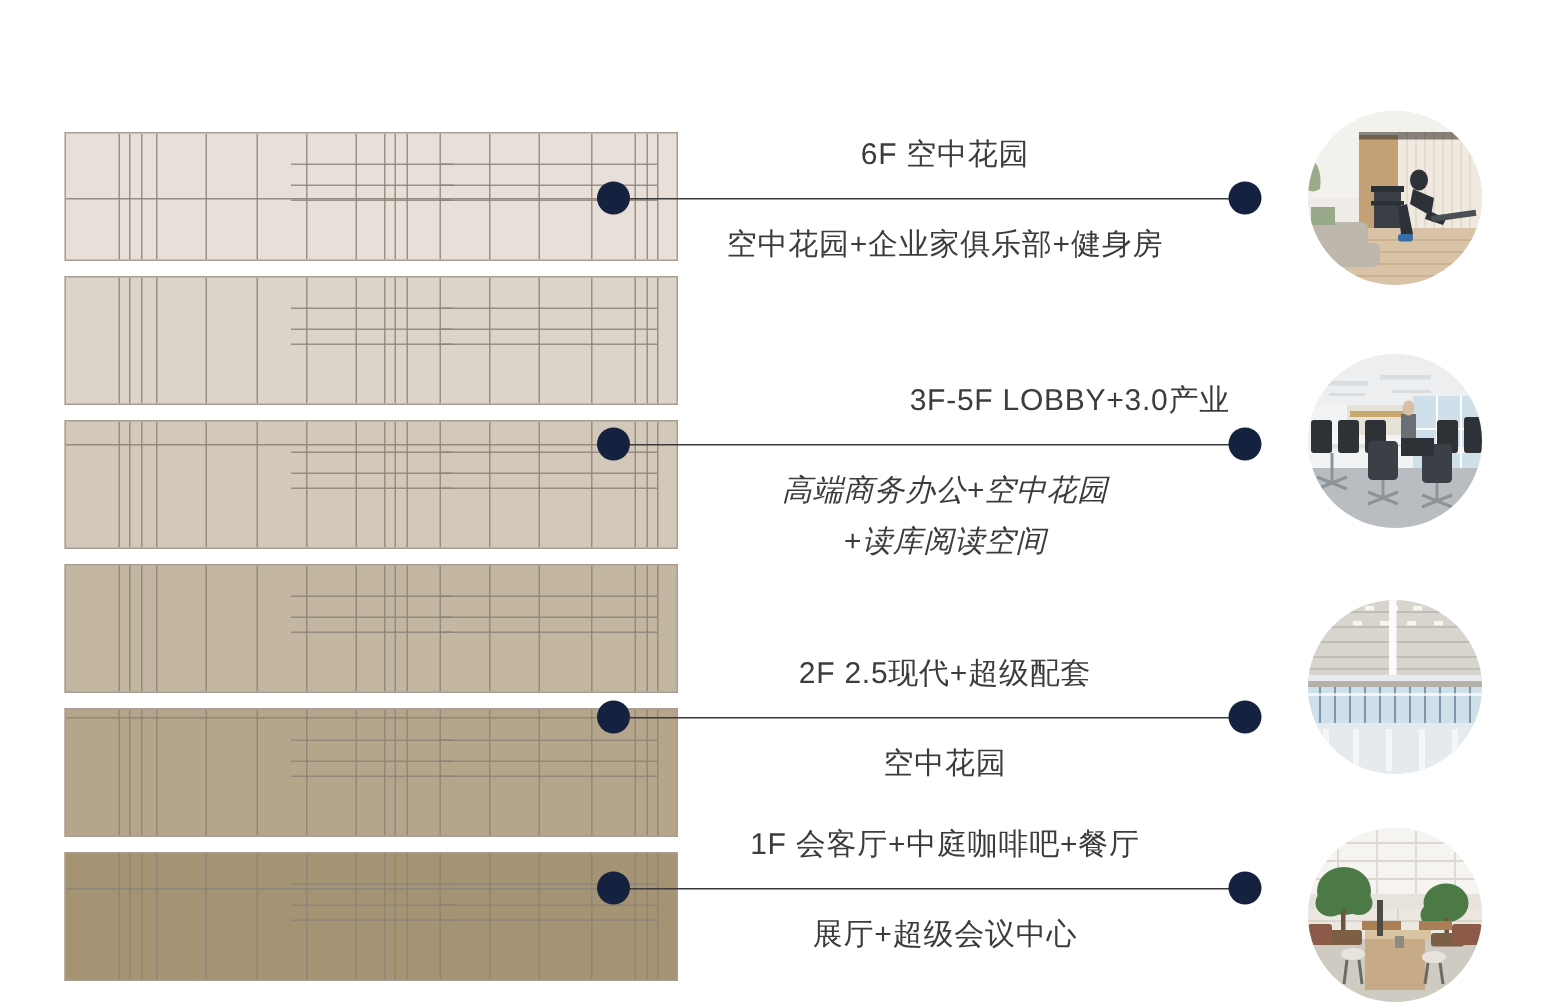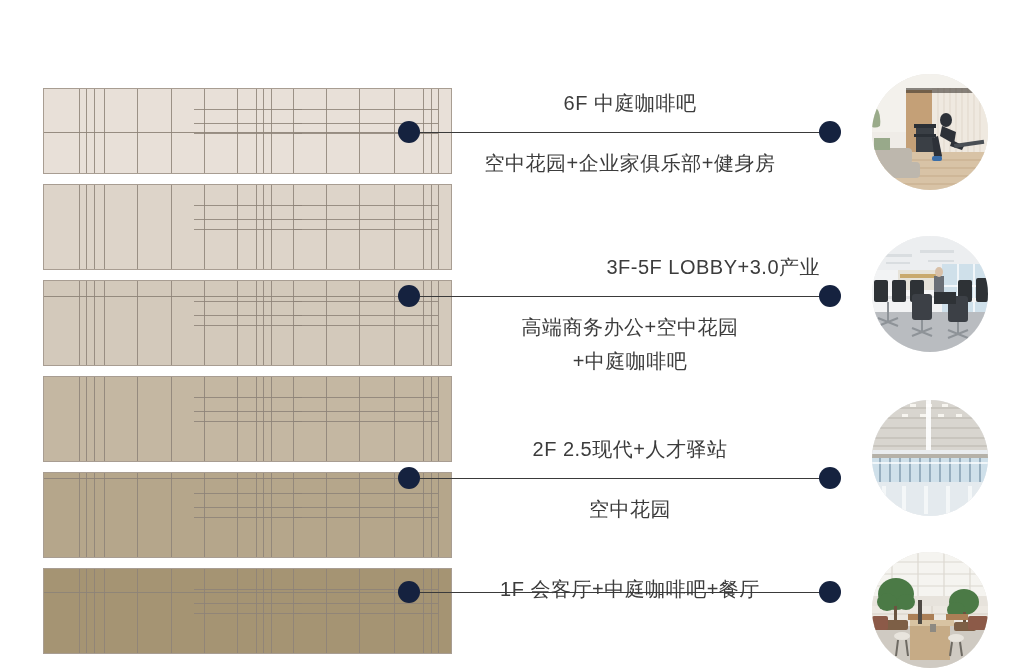--- a/index.html
+++ b/index.html
@@ -224,43 +224,46 @@
   <div class="leader" style="left:420px;top:478px;width:412px;"></div>
   <div class="dot" style="left:398px;top:467px;"></div>
   <div class="dot" style="left:819px;top:467px;"></div>
 
   <div class="leader-soft" style="left:44px;top:592px;width:366px;"></div>
   <div class="leader" style="left:420px;top:592px;width:412px;"></div>
   <div class="dot" style="left:398px;top:581px;"></div>
   <div class="dot" style="left:819px;top:581px;"></div>
 
   <div class="callout" style="left:440px;top:86px;width:380px;">
-    <div class="line above">6F 中庭咖啡吧</div>
+    <div class="line above">6F 空中花园</div>
   </div>
   <div class="callout" style="left:440px;top:140px;width:380px;">
     <div class="line below">空中花园+企业家俱乐部+健身房</div>
   </div>
 
   <div class="callout" style="left:440px;top:250px;width:380px;text-align:right;">
     <div class="line above">3F-5F LOBBY+3.0产业</div>
   </div>
-  <div class="callout" style="left:440px;top:304px;width:380px;">
+  <div class="callout" style="left:440px;top:304px;width:380px;font-style:italic;">
     <div class="line below">高端商务办公+空中花园</div>
-    <div class="line">+中庭咖啡吧</div>
+    <div class="line">+读库阅读空间</div>
   </div>
 
   <div class="callout" style="left:440px;top:432px;width:380px;">
-    <div class="line above">2F 2.5现代+人才驿站</div>
+    <div class="line above">2F 2.5现代+超级配套</div>
   </div>
   <div class="callout" style="left:440px;top:486px;width:380px;">
     <div class="line below">空中花园</div>
   </div>
 
-  <div class="callout" style="left:440px;top:572px;width:380px;">
+  <div class="callout" style="left:440px;top:546px;width:380px;">
     <div class="line above">1F 会客厅+中庭咖啡吧+餐厅</div>
+  </div>
+  <div class="callout" style="left:440px;top:600px;width:380px;">
+    <div class="line below">展厅+超级会议中心</div>
   </div>
 
   <div class="photo" style="left:872px;top:74px;">
     <svg viewBox="0 0 116 116">
       <rect x="0" y="0" width="116" height="116" fill="#efece7"></rect>
       <rect x="0" y="0" width="116" height="58" fill="#f3f1ec"></rect>
       <rect x="34" y="16" width="26" height="62" fill="#c4a077"></rect>
       <rect x="60" y="14" width="56" height="66" fill="#efe9e0"></rect>
       <g stroke="#e2dace" stroke-width="1.2">
         <line x1="66" y1="14" x2="66" y2="80"></line>

